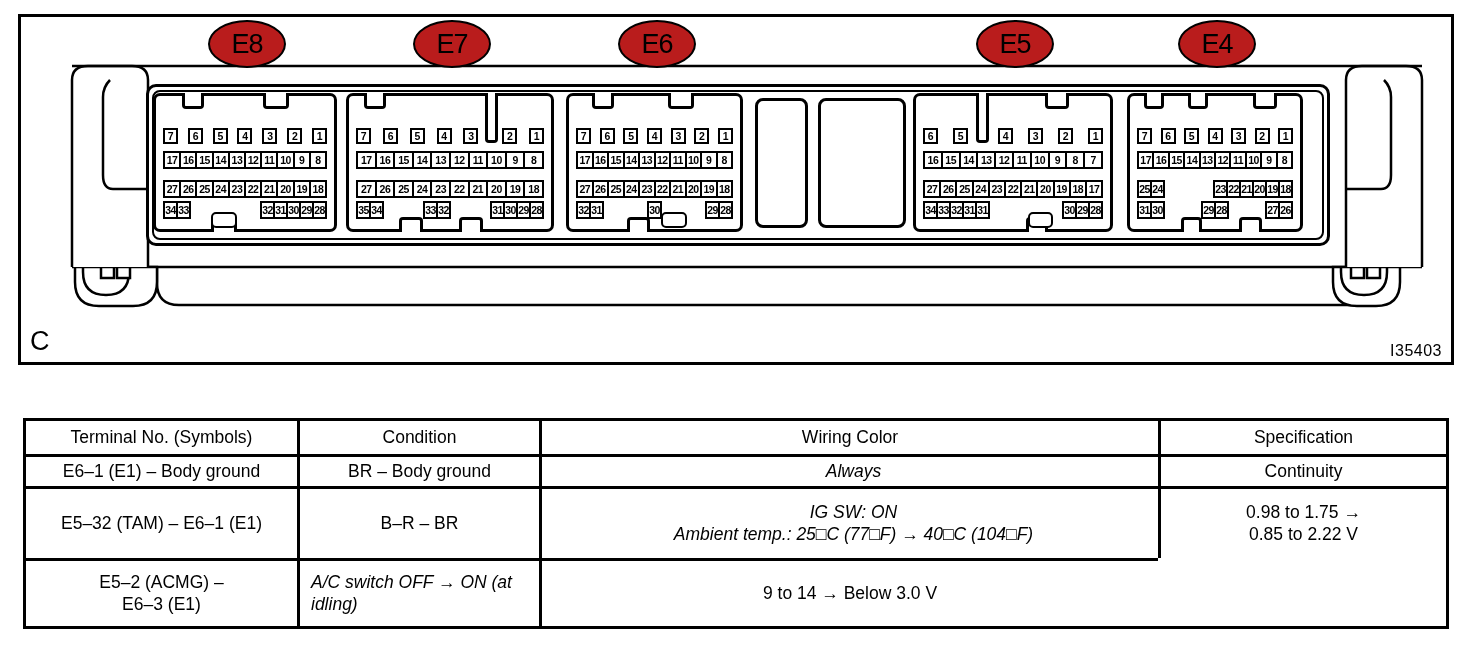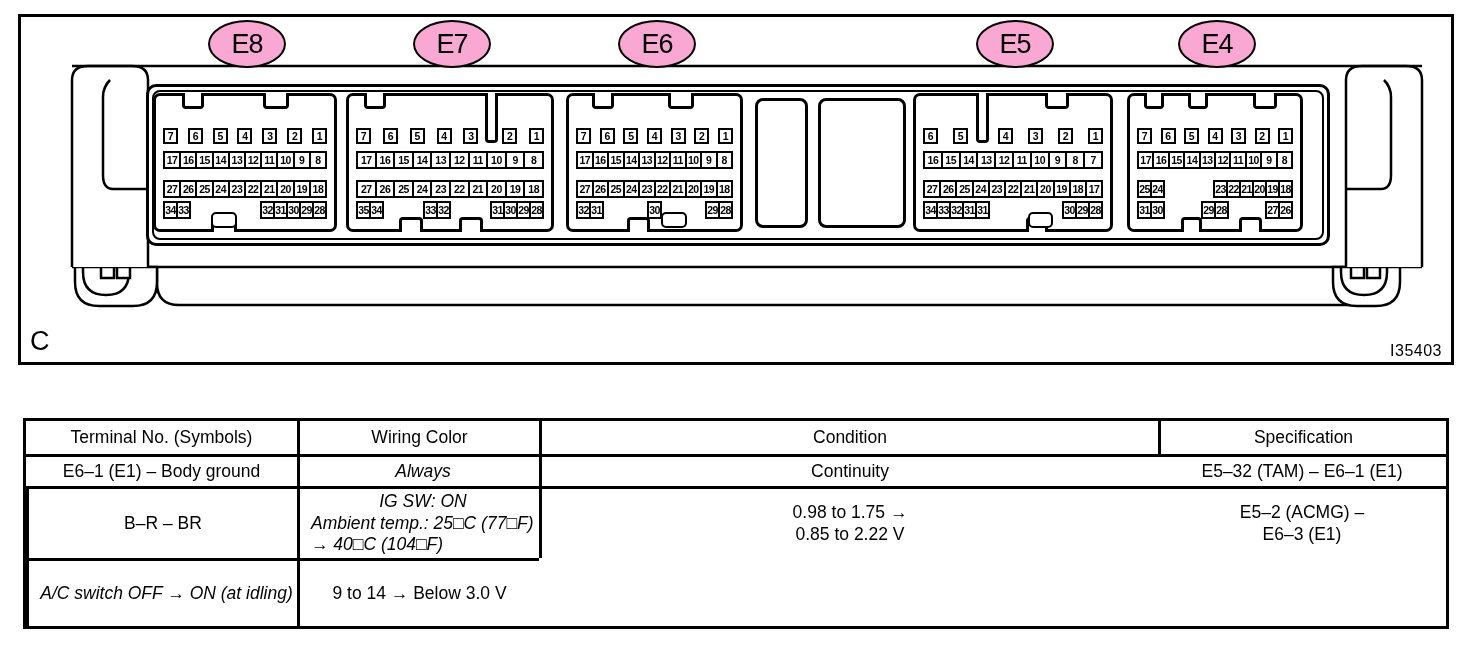--- a/index.html
+++ b/index.html
@@ -26,21 +26,21 @@
        font-size:10.5px;font-weight:bold;letter-spacing:-0.5px;}
   .pgrp.fill .pin{flex:1;}
   .pin + .pin{margin-left:-2px;}
   .notch{position:absolute;top:-3px;background:#fff;border:3px solid #000;border-top:none;
          border-radius:0 0 4px 4px;box-sizing:border-box;}
   .bnotch{position:absolute;bottom:-3px;height:15px;background:#fff;border:3px solid #000;
           border-bottom:none;border-radius:4px 4px 0 0;box-sizing:border-box;}
   .btab{position:absolute;bottom:1px;height:16px;background:#fff;border:2.5px solid #000;
         border-radius:5px;box-sizing:border-box;}
   .ell{position:absolute;top:3px;width:74px;height:44px;border:2.5px solid #000;
-       border-radius:50%;background:#f9a8d4;display:flex;align-items:center;justify-content:center;
+       border-radius:50%;background:#b91c1c;display:flex;align-items:center;justify-content:center;
        font-size:27px;letter-spacing:-1px;}
   .corner-label{position:absolute;left:9px;bottom:5px;font-size:27px;}
   .figure-id{position:absolute;right:9px;bottom:2px;font-size:16px;letter-spacing:0.5px;}
   
   .ttable{position:absolute;left:23px;top:418px;width:1426px;box-sizing:border-box;
           border:3px solid #000;display:grid;
           grid-template-columns:271px 242px 619px 1fr;
           grid-template-rows:33px 32px 72px 68px;
           font-size:17.5px;line-height:1.22;background:#fff;}
   .tcell{border-left:3px solid #000;border-top:3px solid #000;box-sizing:border-box;
@@ -449,26 +449,29 @@
       </div>
       <div class="ell" style="left: 1157px;">E4</div>
     </div>
 
   <div class="corner-label">C</div>
   <div class="figure-id">I35403</div>
 </div>
 
 <div class="ttable" id="spec-table">
     <div class="tcell first-row first-col">Terminal No. (Symbols)</div>
+    <div class="tcell first-row">Condition</div>
     <div class="tcell first-row">Wiring Color</div>
-    <div class="tcell first-row">Condition</div>
     <div class="tcell first-row">Specification</div>
     <div class="tcell first-col">
       <div>E6–1 (E1) – Body ground</div>
     </div>
+    <div class="tcell">
+      <div>BR – Body ground</div>
+    </div>
     <div class="tcell cond">
       <div>Always</div>
     </div>
     <div class="tcell">
       <div>Continuity</div>
     </div>
     <div class="tcell first-col">
       <div>E5–32 (TAM) – E6–1 (E1)</div>
     </div>
     <div class="tcell">

